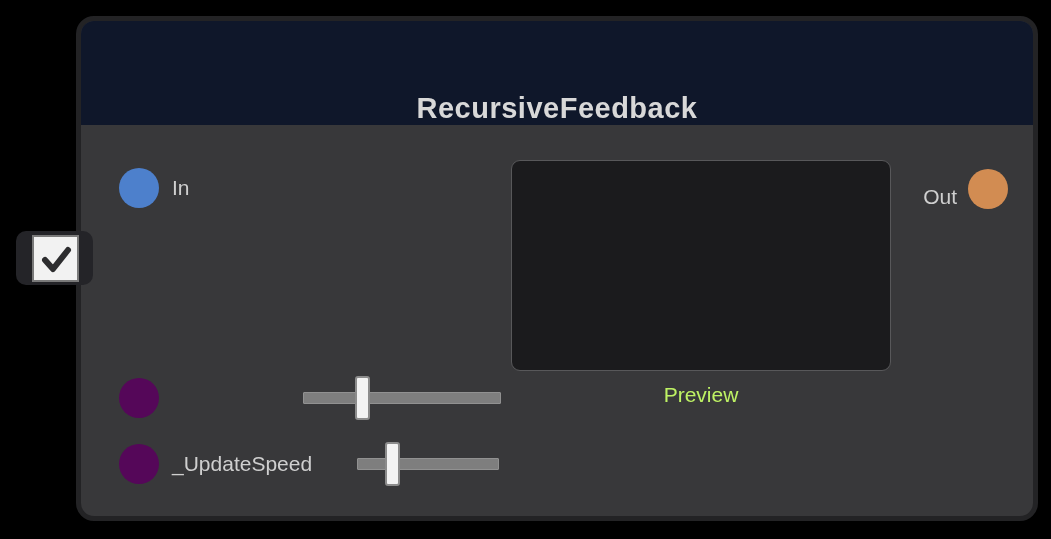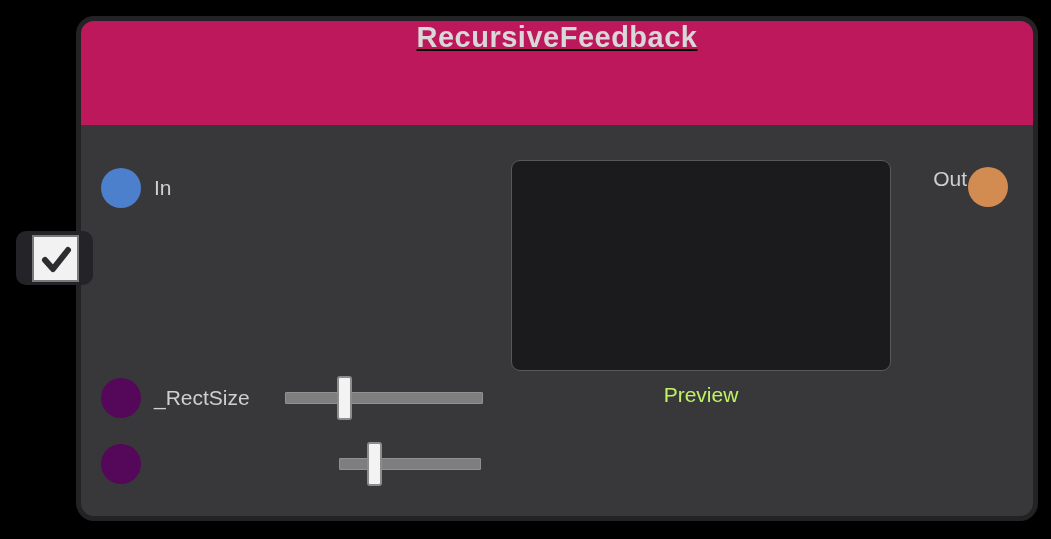--- a/index.html
+++ b/index.html
@@ -3,27 +3,27 @@
 <meta charset="utf-8">
 <style>
   * { margin: 0; padding: 0; box-sizing: border-box; }
   html, body { width: 1051px; height: 539px; background: #000; overflow: hidden;
     font-family: "Liberation Sans", "DejaVu Sans", sans-serif; }
   .stage { position: relative; width: 1051px; height: 539px; background: #000; }
 
   .node { position: absolute; left: 76px; top: 16px; width: 962px; height: 505px;
     background: #38383a; border: 5px solid #232325; border-radius: 18px; }
 
-  .node-header { height: 104px; background: #be185d; border-radius: 13px 13px 0 0;
-    display: flex; align-items: flex-start; justify-content: center; text-decoration: underline; }
+  .node-header { height: 104px; background: #0f172a; border-radius: 13px 13px 0 0;
+    display: flex; align-items: flex-end; justify-content: center; }
   .node-title { color: #d8d8d8; font-size: 29px; font-weight: bold; letter-spacing: 0.5px; }
 
   .node-body { position: relative; height: 391px; }
 
-  .row { position: absolute; left: 20px; height: 42px; width: 430px;
+  .row { position: absolute; left: 38px; height: 42px; width: 430px;
     display: flex; align-items: center; }
   .row-in { top: 42px; }
   .row-enable { top: 117px; }
   .row-decay { top: 187px; }
   .row-rectsize { top: 252px; }
   .row-updatespeed { top: 318px; }
 
   .port { width: 40px; height: 40px; border-radius: 50%; flex: 0 0 auto; }
   .port-label { margin-left: 13px; color: #cfcfcf; font-size: 21px; white-space: nowrap; }
 
@@ -34,21 +34,21 @@
     background: #7e7e7e; border: 1px solid #919191; border-radius: 1px; }
   .slider-thumb { position: absolute; top: -1px; width: 15px; height: 44px;
     background: #f3f3f3; border: 2px solid #8c8c8c; border-radius: 3px; }
 
   .preview-box { position: absolute; left: 430px; top: 35px; width: 380px; height: 211px;
     background: #1b1b1d; border: 1px solid #58585a; border-radius: 9px; }
   .preview-label { position: absolute; left: 430px; top: 258px; width: 380px;
     text-align: center; color: #bef264; font-size: 21px; }
 
   .row-out { position: absolute; right: 25px; top: 42px; height: 42px;
-    display: flex; align-items: flex-start; gap: 1px; }
+    display: flex; align-items: flex-end; gap: 11px; }
   .out-label { color: #cfcfcf; font-size: 21px; }
 
   .checkbox-assembly { position: absolute; left: 16px; top: 231px; width: 77px; height: 54px;
     background: #242428; border-radius: 10px; z-index: 5; }
   .checkbox { position: absolute; left: 16px; top: 4px; width: 47px; height: 47px;
     background: #f2f2f2; border: 2px solid #7a7a7a;
     display: flex; align-items: center; justify-content: center; }
   .checkbox svg { display: block; }
 </style>
 </head>
@@ -66,29 +66,29 @@
 
       <div class="row row-in">
         <div class="port" style="background: rgb(77, 128, 204);"></div>
         <div class="port-label">In</div>
       </div>
 
 
 
       <div class="row row-rectsize">
         <div class="port" style="background: rgb(85, 7, 89);"></div>
-        <div class="port-label">_RectSize</div>
         <div class="slider slider-rectsize">
           <div class="slider-track"></div>
           <div class="slider-thumb" style="left: calc(30% - 7.5px);"></div>
         </div>
       </div>
 
       <div class="row row-updatespeed">
         <div class="port" style="background: rgb(85, 7, 89);"></div>
+        <div class="port-label">_UpdateSpeed</div>
         <div class="slider slider-updatespeed">
           <div class="slider-track"></div>
           <div class="slider-thumb" style="left: calc(25% - 7.5px);"></div>
         </div>
       </div>
 
       <div class="preview-box"></div>
       <div class="preview-label">Preview</div>
 
       <div class="row-out">

